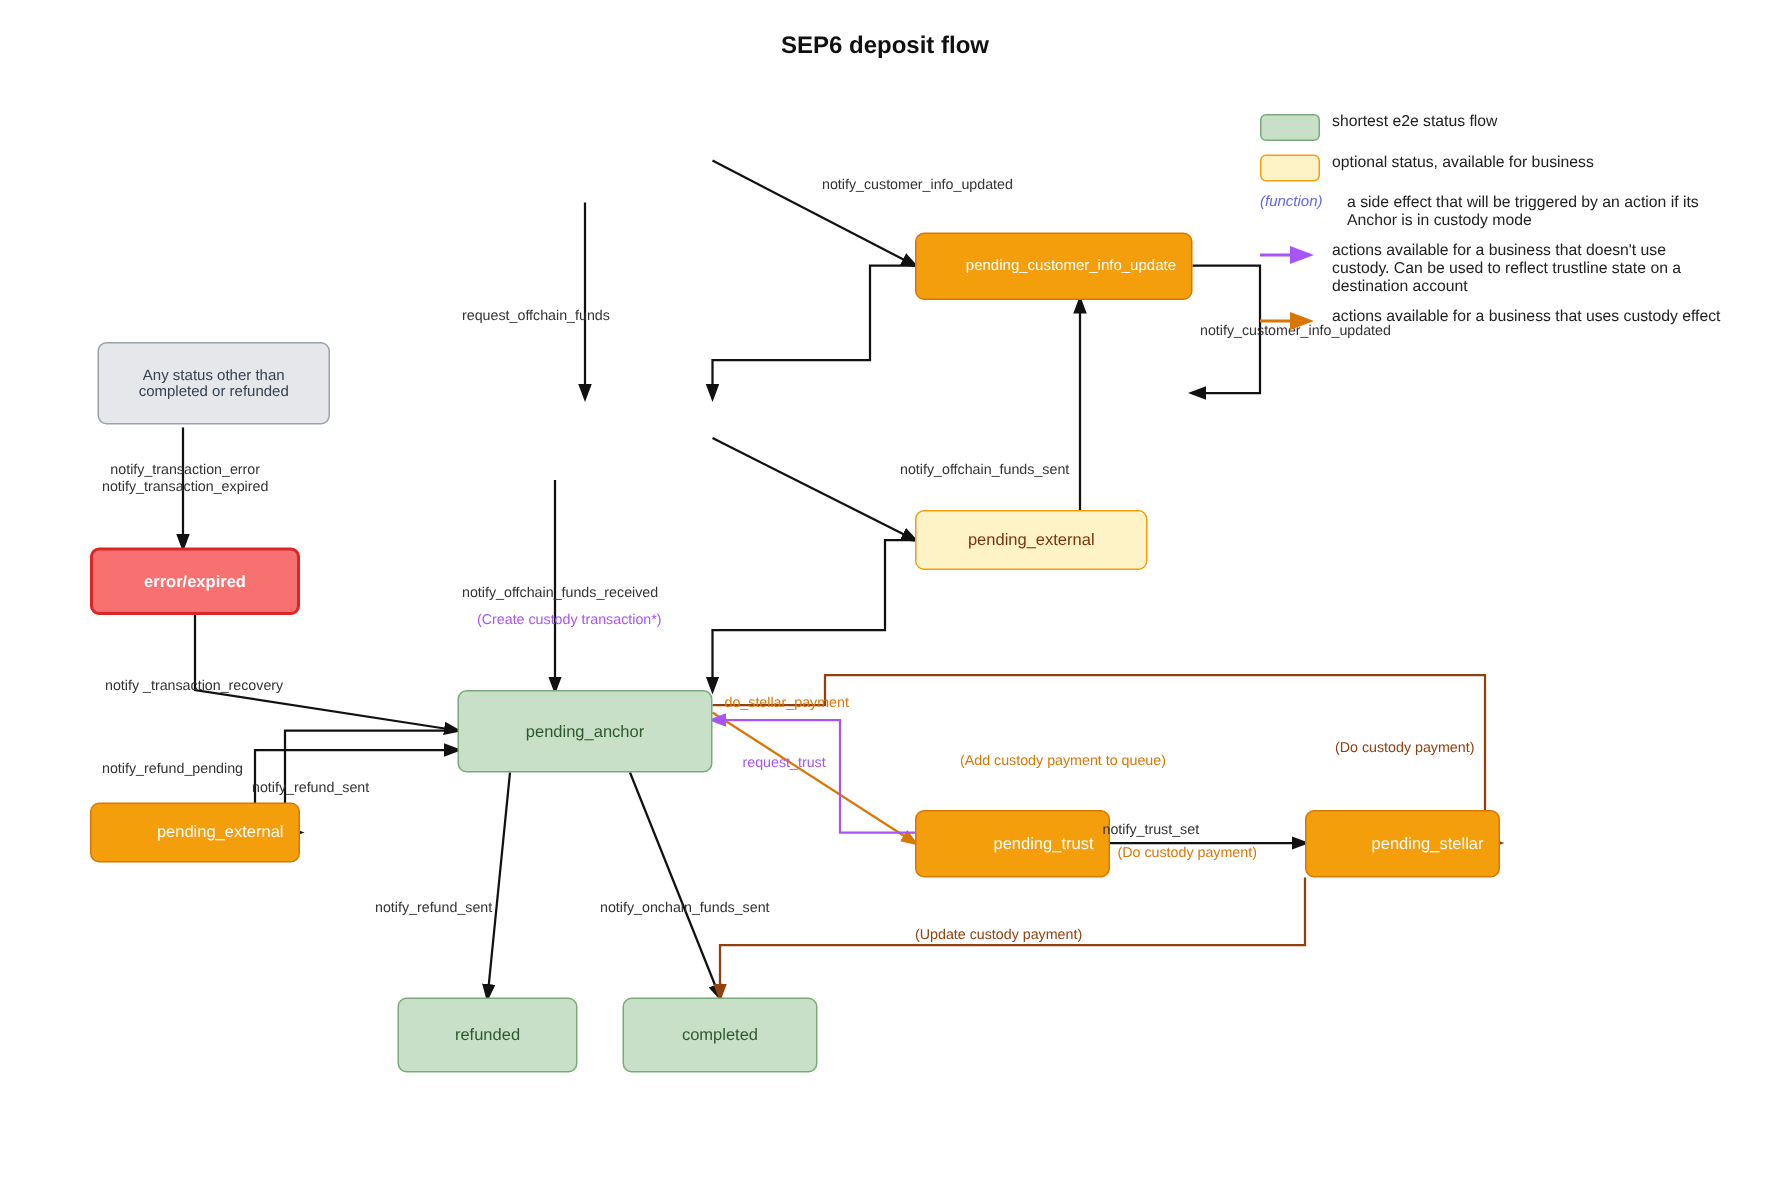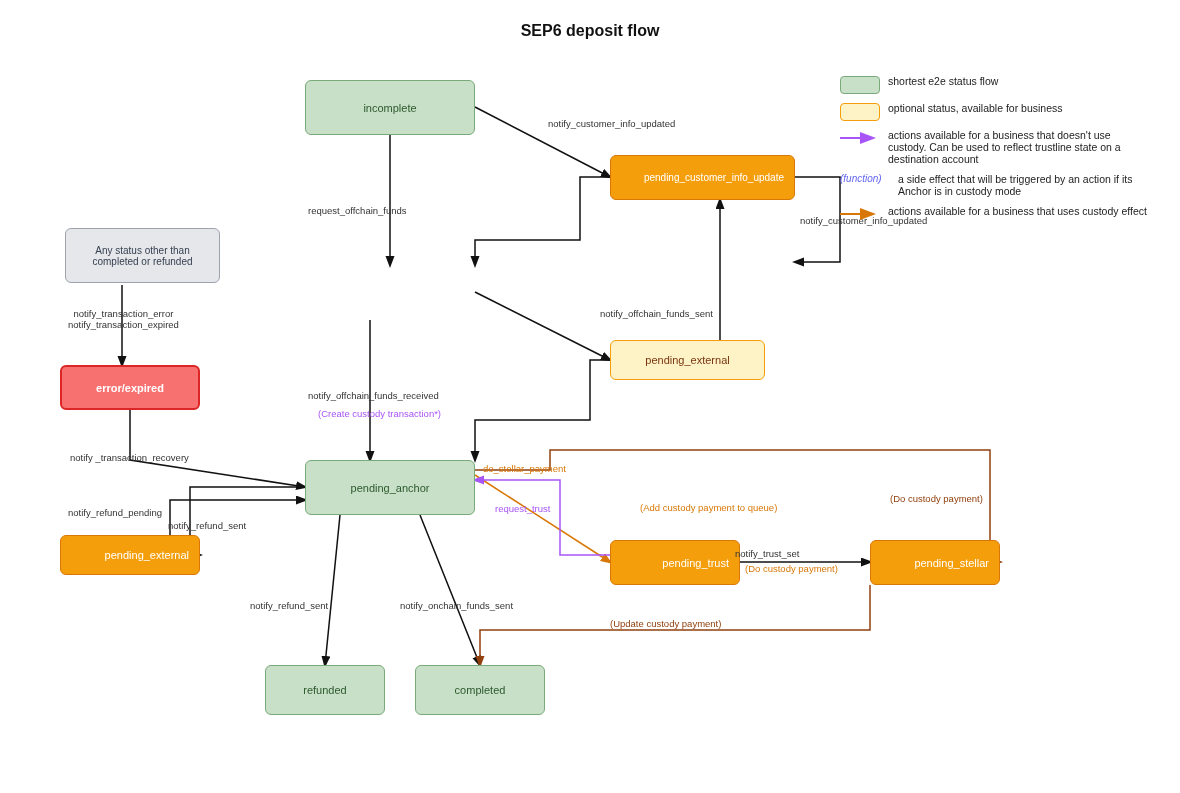--- a/index.html
+++ b/index.html
@@ -175,23 +175,20 @@
     <polyline points="475,470 550,470 550,450 990,450 990,562 1000,562" fill="none" stroke="#92400e" stroke-width="1.5" marker-end="url(#arrowBrown)"></polyline>
 
     <polyline points="870,585 870,630 480,630 480,665" fill="none" stroke="#92400e" stroke-width="1.5" marker-end="url(#arrowBrown)"></polyline>
 
     <polyline points="795,177 840,177 840,262 795,262" fill="none" stroke="#111" stroke-width="1.5" marker-end="url(#arrowBlack)"></polyline>
 
     <line x1="720" y1="340" x2="720" y2="200" stroke="#111" stroke-width="1.5" marker-end="url(#arrowBlack)"></line>
 
   </svg>
 
-  <div class="node node-green" style="left:305px;top:80px;width:170px;height:55px;">
-    <span>incomplete</span>
-  </div>
 
   <div class="node node-orange" style="left:610px;top:155px;width:185px;height:45px;">
     <span style="font-size:10px;">pending_customer_info_update</span>
   </div>
 
 
   <div class="node node-yellow" style="left:610px;top:340px;width:155px;height:40px;">
     <span>pending_external</span>
   </div>
 
@@ -306,34 +303,34 @@
   </div>
 
   <div class="legend-box">
     <div class="legend-item">
       <div class="legend-swatch" style="background:#c8dfc8;border:1.5px solid #7aaa7a;"></div>
       <span>shortest e2e status flow</span>
     </div>
     <div class="legend-item">
       <div class="legend-swatch" style="background:#fef3c7;border:1.5px solid #f59e0b;"></div>
       <span>optional status, available for business</span>
+    </div>
+    <div class="legend-item">
+      <div style="width:50px;flex-shrink:0;color:#6366f1;font-size:10px;font-style:italic;">(function)</div>
+      <span>a side effect that will be triggered by an action if its Anchor is in custody mode</span>
     </div>
     <div class="legend-item">
       <div class="legend-arrow">
         <svg width="40" height="16">
             <line x1="0" y1="8" x2="32" y2="8" stroke="#a855f7" stroke-width="2" marker-end="url(#arrowPurple)"></line>
           </svg>
       </div>
       <span>actions available for a business that doesn't use custody. Can be used to reflect trustline state on a destination account</span>
     </div>
     <div class="legend-item">
-      <div style="width:50px;flex-shrink:0;color:#6366f1;font-size:10px;font-style:italic;">(function)</div>
-      <span>a side effect that will be triggered by an action if its Anchor is in custody mode</span>
-    </div>
-    <div class="legend-item">
       <div class="legend-arrow">
         <svg width="40" height="16">
             <line x1="0" y1="8" x2="32" y2="8" stroke="#d97706" stroke-width="2" marker-end="url(#arrowOrange)"></line>
           </svg>
       </div>
       <span>actions available for a business that uses custody effect</span>
     </div>
   </div>
 
 </div>

